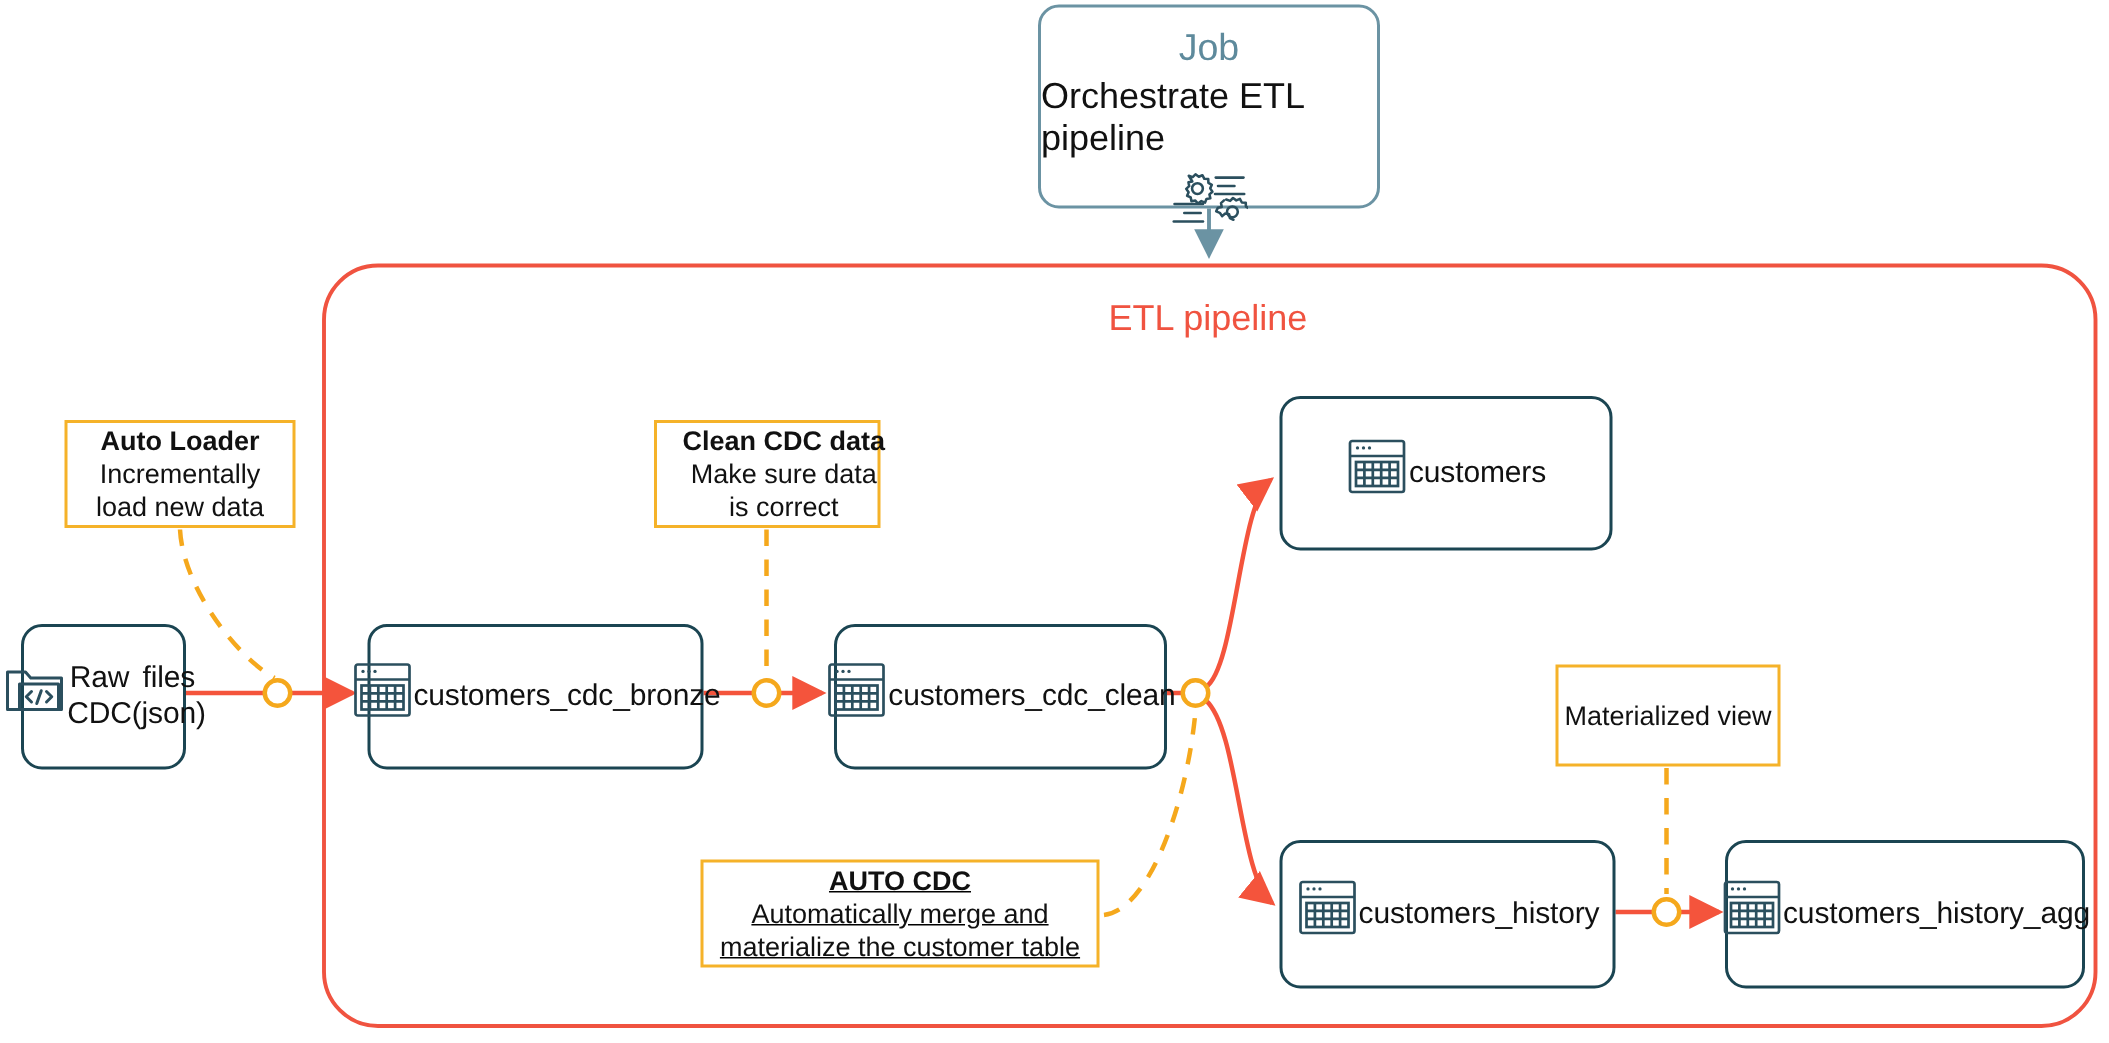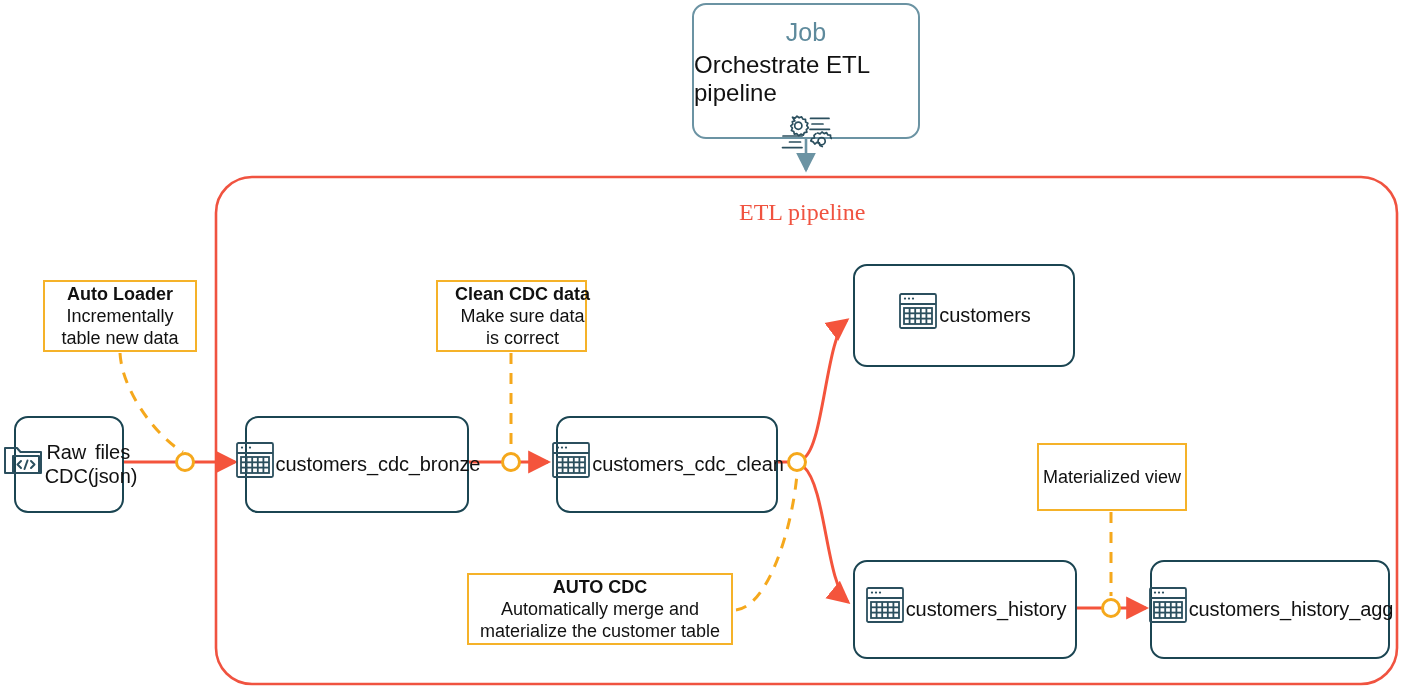--- a/index.html
+++ b/index.html
@@ -98,21 +98,20 @@
   }
   .callout .c-line.bold {
     font-weight: bold;
   }
   
   .etl-label {
     position: absolute;
     font-size: 24px;
     color: #f05340;
     white-space: nowrap;
-    font-family: Liberation Serif, serif;
   }
 </style>
 </head>
 <body>
 
 <div id="canvas">
 
   <svg class="layer" viewBox="0 0 1406 695" xmlns="http://www.w3.org/2000/svg">
     <defs>
       <marker id="arrowRed" markerWidth="9" markerHeight="9" refX="6.6" refY="4.5" orient="auto" markerUnits="strokeWidth">
@@ -296,30 +295,30 @@
           <line x1="29.4" y1="17" x2="29.4" y2="33"></line>
         </g>
       </svg>
     </div>
     <div class="node-label">customers_history_agg</div>
   </div>
 
   <div class="callout" style="left:43px; top:280px; width:154px; height:72px;">
     <div class="c-line bold">Auto Loader</div>
     <div class="c-line">Incrementally</div>
-    <div class="c-line">table new data</div>
+    <div class="c-line">load new data</div>
   </div>
 
   <div class="callout" style="left:436px; top:280px; width:151px; height:72px;padding-left:32px;">
     <div class="c-line bold">Clean CDC data</div>
     <div class="c-line">Make sure data</div>
     <div class="c-line">is correct</div>
   </div>
 
-  <div class="callout" style="left:467px; top:573px; width:266px; height:72px;">
+  <div class="callout" style="left:467px; top:573px; width:266px; height:72px;text-decoration:underline;">
     <div class="c-line bold">AUTO CDC</div>
     <div class="c-line">Automatically merge and</div>
     <div class="c-line">materialize the customer table</div>
   </div>
 
   <div class="callout" style="left:1037px; top:443px; width:150px; height:68px;">
     <div class="c-line">Materialized view</div>
   </div>
 
 </div>

